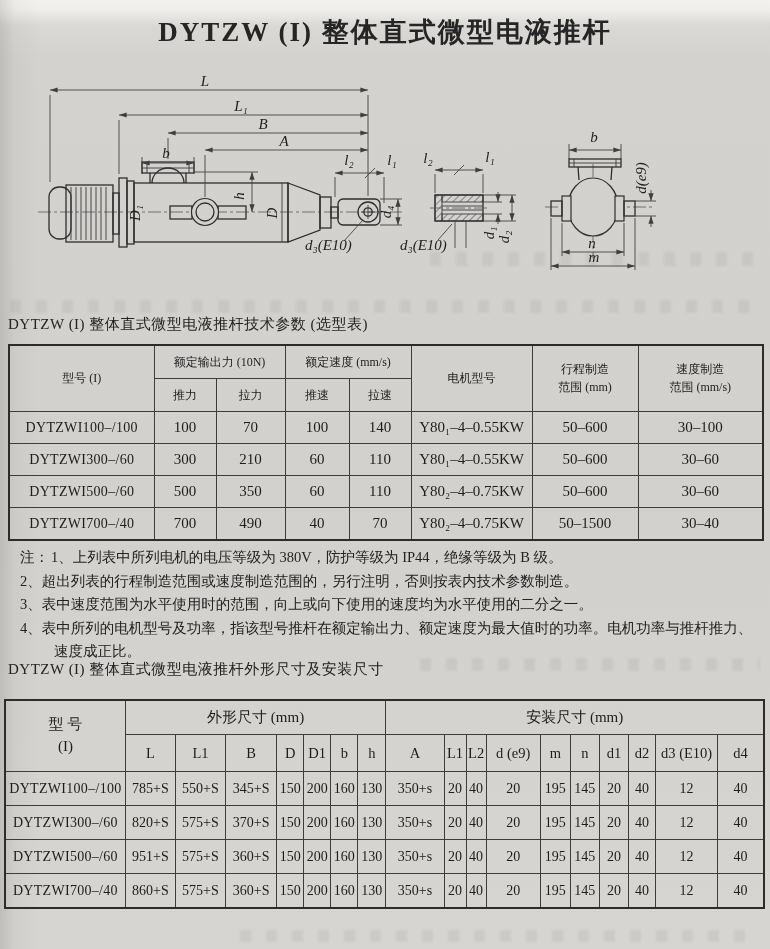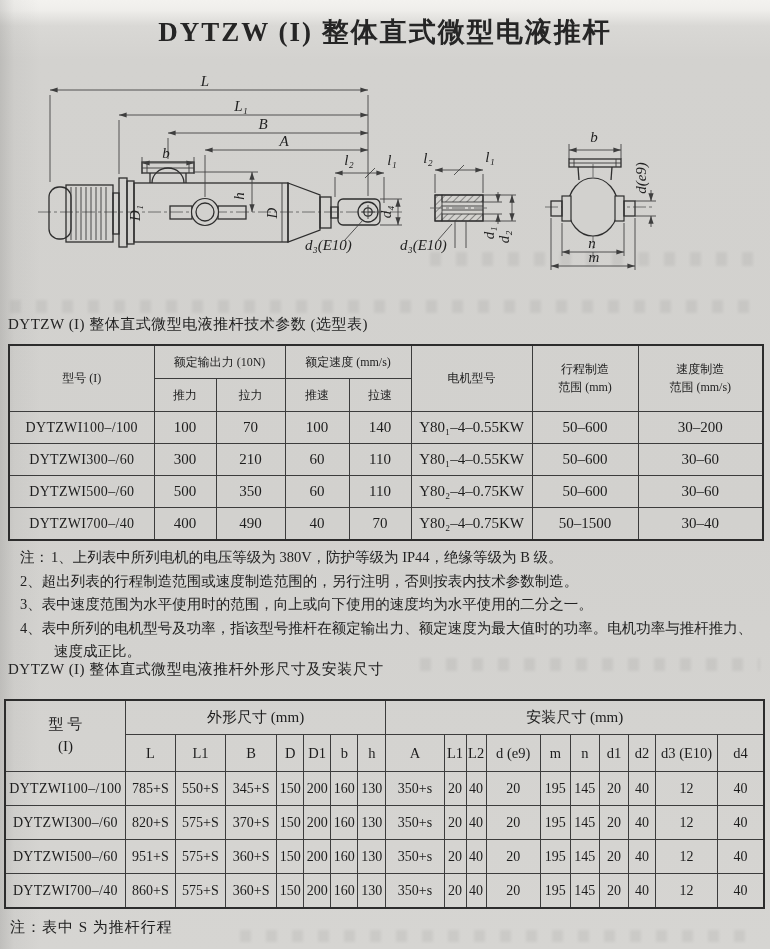--- a/index.html
+++ b/index.html
@@ -270,21 +270,21 @@
     </thead>
     <tbody>
       <tr>
         <td class="model">DYTZWI100–/100</td>
         <td>100</td>
         <td>70</td>
         <td>100</td>
         <td>140</td>
         <td>Y80₁–4–0.55KW</td>
         <td>50–600</td>
-        <td>30–200</td>
+        <td>30–100</td>
       </tr>
       <tr>
         <td class="model">DYTZWI300–/60</td>
         <td>300</td>
         <td>210</td>
         <td>60</td>
         <td>110</td>
         <td>Y80₁–4–0.55KW</td>
         <td>50–600</td>
         <td>30–60</td>
@@ -294,21 +294,21 @@
         <td>500</td>
         <td>350</td>
         <td>60</td>
         <td>110</td>
         <td>Y80₂–4–0.75KW</td>
         <td>50–600</td>
         <td>30–60</td>
       </tr>
       <tr>
         <td class="model">DYTZWI700–/40</td>
-        <td>400</td>
+        <td>700</td>
         <td>490</td>
         <td>40</td>
         <td>70</td>
         <td>Y80₂–4–0.75KW</td>
         <td>50–1500</td>
         <td>30–40</td>
       </tr>
     </tbody>
   </table>
 
@@ -451,15 +451,14 @@
         <td>195</td>
         <td>145</td>
         <td>20</td>
         <td>40</td>
         <td>12</td>
         <td>40</td>
       </tr>
     </tbody>
   </table>
 
-  <div class="note2">注：表中 S 为推杆行程</div>
 
 </div>
 
 </body></html>

